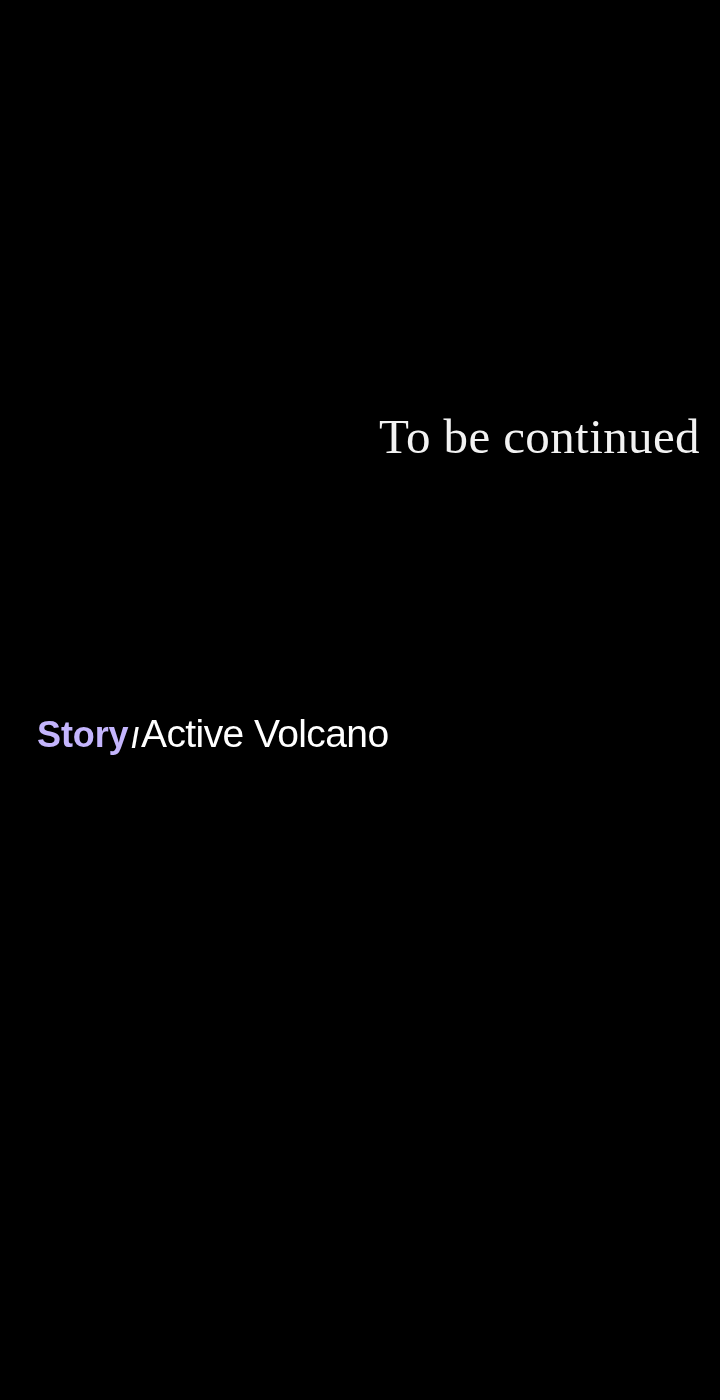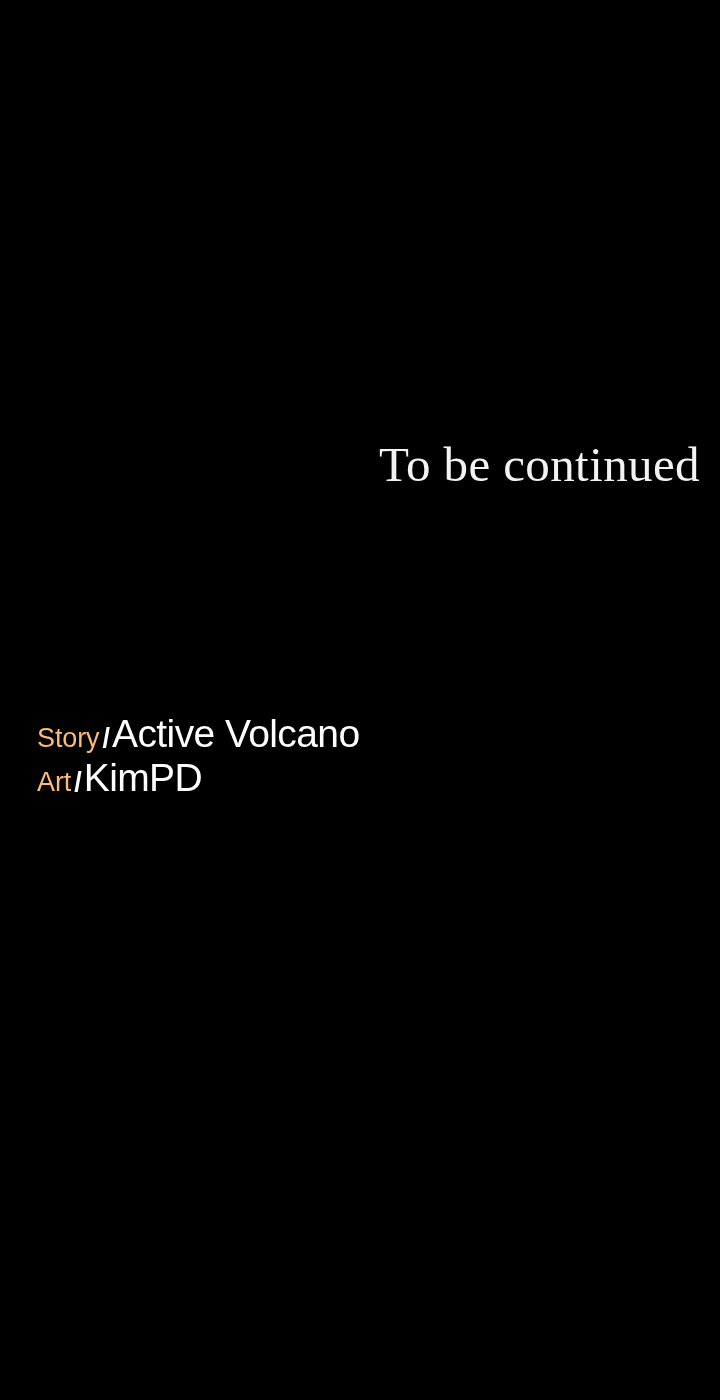--- a/index.html
+++ b/index.html
@@ -33,44 +33,43 @@
 
   .tbc-text {
     display: inline-block;
     font-family: "Liberation Serif", "DejaVu Serif", serif;
     font-weight: 400;
     font-size: 49px;
     line-height: 1.0;
     letter-spacing: 0.4px;
     color: #f2f2f2;
     white-space: nowrap;
-    margin-top: 28px;
   }
 
   
   .credits-block {
     position: absolute;
     left: 37px;
     top: 712px;
     width: 640px;
   }
 
   .credit-line {
     display: block;
     white-space: nowrap;
     line-height: 44px;
     height: 44px;
   }
 
   .credit-label {
     display: inline;
     font-family: "Liberation Sans", "DejaVu Sans", sans-serif;
-    font-weight: 400;
-    font-size: 27px;
-    color: #fdba74;
+    font-weight: 700;
+    font-size: 36px;
+    color: #c4b5fd;
     letter-spacing: -0.1px;
   }
 
   .credit-sep {
     display: inline;
     font-family: "Liberation Sans", "DejaVu Sans", sans-serif;
     font-weight: 600;
     font-size: 27px;
     color: #ffffff;
     padding: 0 2px 0 3px;
@@ -93,19 +92,16 @@
   <div class="tbc-block">
     <span class="tbc-text">To be continued</span>
   </div>
 
   <div class="credits-block">
 
     <span class="credit-line">
       <span class="credit-label">Story</span><span class="credit-sep">/</span><span class="credit-value">Active Volcano</span>
     </span>
 
-    <span class="credit-line">
-      <span class="credit-label">Art</span><span class="credit-sep">/</span><span class="credit-value">KimPD</span>
-    </span>
 
   </div>
 
 </div>
 
 </body></html>

